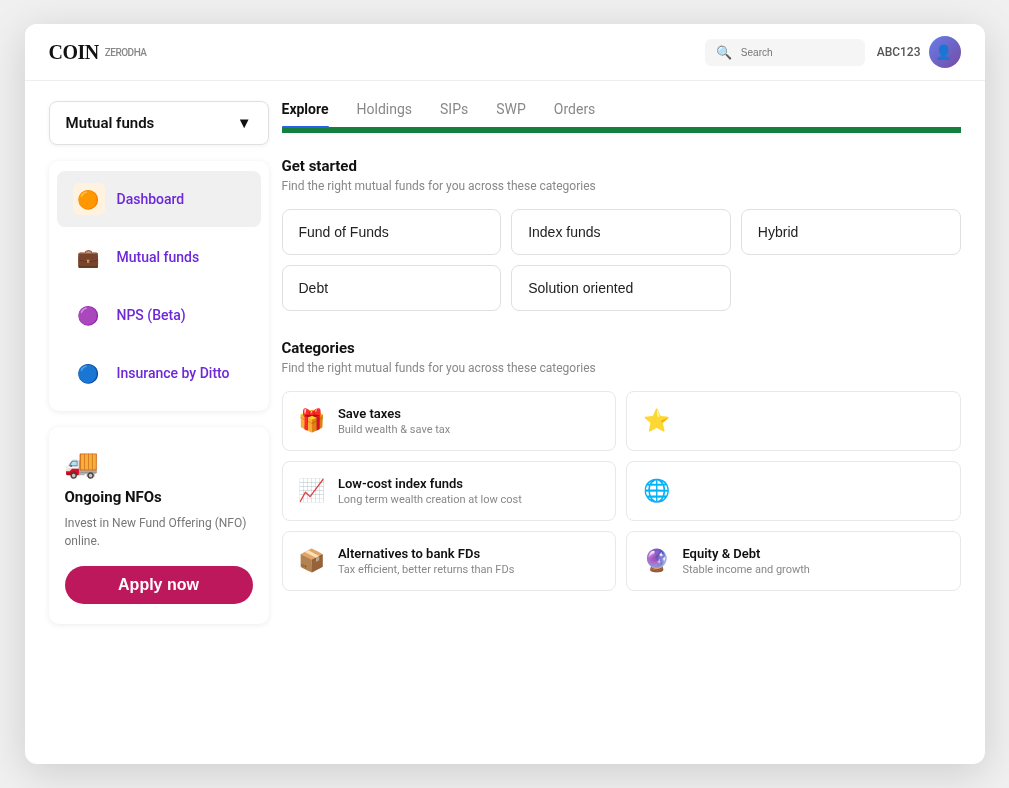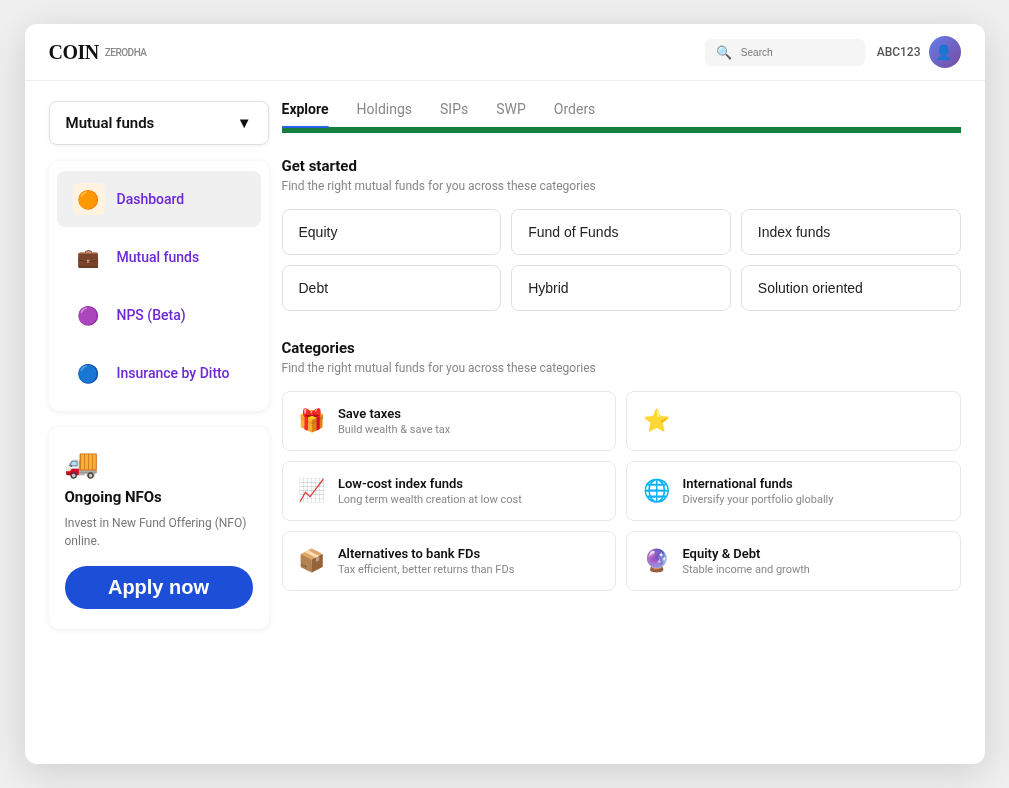--- a/index.html
+++ b/index.html
@@ -189,27 +189,27 @@
       color: #777;
       line-height: 1.5;
       margin-bottom: 16px;
     }
     .truck-icon {
       font-size: 28px;
       margin-bottom: 8px;
       display: block;
     }
     .apply-btn {
-      background: #1d4ed8;
+      background: #be185d;
       color: #fff;
       border: none;
       border-radius: 24px;
       padding: 10px 0;
       width: 100%;
-      font-size: 20px;
+      font-size: 16px;
       font-weight: 600;
       cursor: pointer;
       transition: background 0.15s;
     }
     
     .content {
       flex: 1;
     }
     
     .tabs {
@@ -371,25 +371,24 @@
         <div class="tab">Holdings</div>
         <div class="tab">SIPs</div>
         <div class="tab">SWP</div>
         <div class="tab">Orders</div>
       </div>
 
       <div class="section-title">Get started</div>
       <div class="section-desc">Find the right mutual funds for you across these categories</div>
 
       <div class="fund-grid">
-        <button class="fund-btn">Equity</button>
         <button class="fund-btn">Fund of Funds</button>
         <button class="fund-btn">Index funds</button>
+        <button class="fund-btn">Hybrid</button>
         <button class="fund-btn">Debt</button>
-        <button class="fund-btn">Hybrid</button>
         <button class="fund-btn">Solution oriented</button>
       </div>
 
       <div class="section-title">Categories</div>
       <div class="section-desc">Find the right mutual funds for you across these categories</div>
 
       <div class="categories-grid">
 
         <div class="category-card">
           <span class="cat-icon">🎁</span>
@@ -406,24 +405,20 @@
         <div class="category-card">
           <span class="cat-icon">📈</span>
           <div class="cat-info">
             <div class="cat-title">Low-cost index funds</div>
             <div class="cat-desc">Long term wealth creation at low cost</div>
           </div>
         </div>
 
         <div class="category-card">
           <span class="cat-icon">🌐</span>
-          <div class="cat-info">
-            <div class="cat-title">International funds</div>
-            <div class="cat-desc">Diversify your portfolio globally</div>
-          </div>
         </div>
 
         <div class="category-card">
           <span class="cat-icon">📦</span>
           <div class="cat-info">
             <div class="cat-title">Alternatives to bank FDs</div>
             <div class="cat-desc">Tax efficient, better returns than FDs</div>
           </div>
         </div>
 

